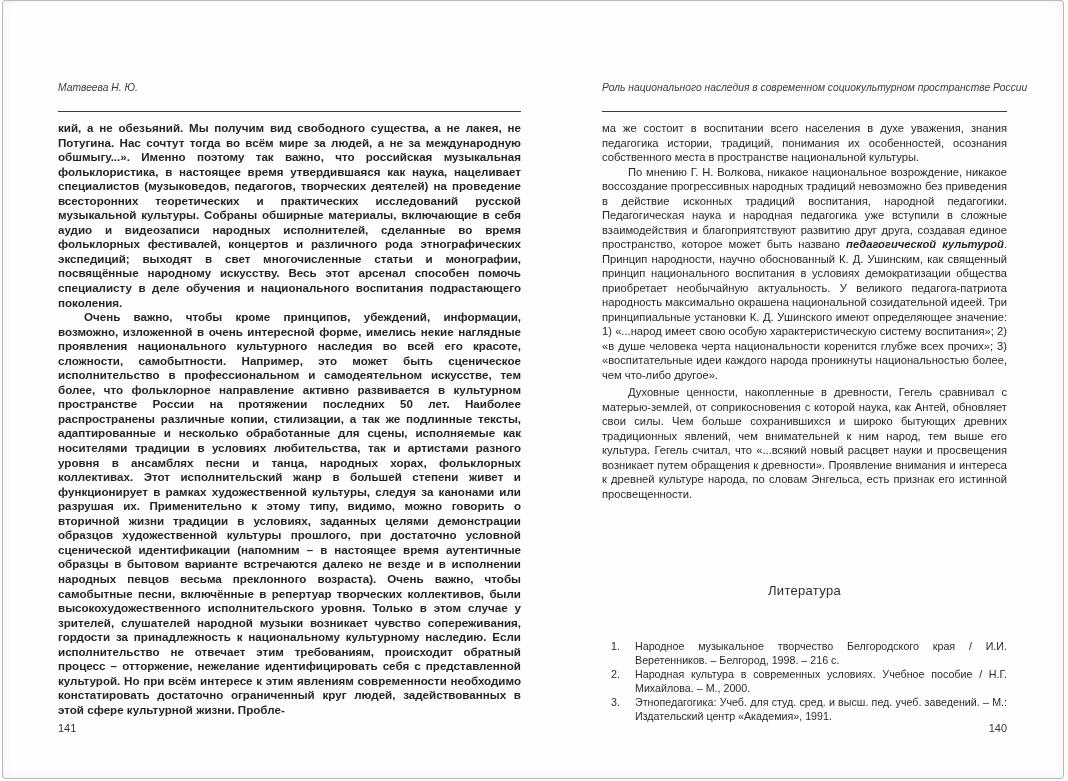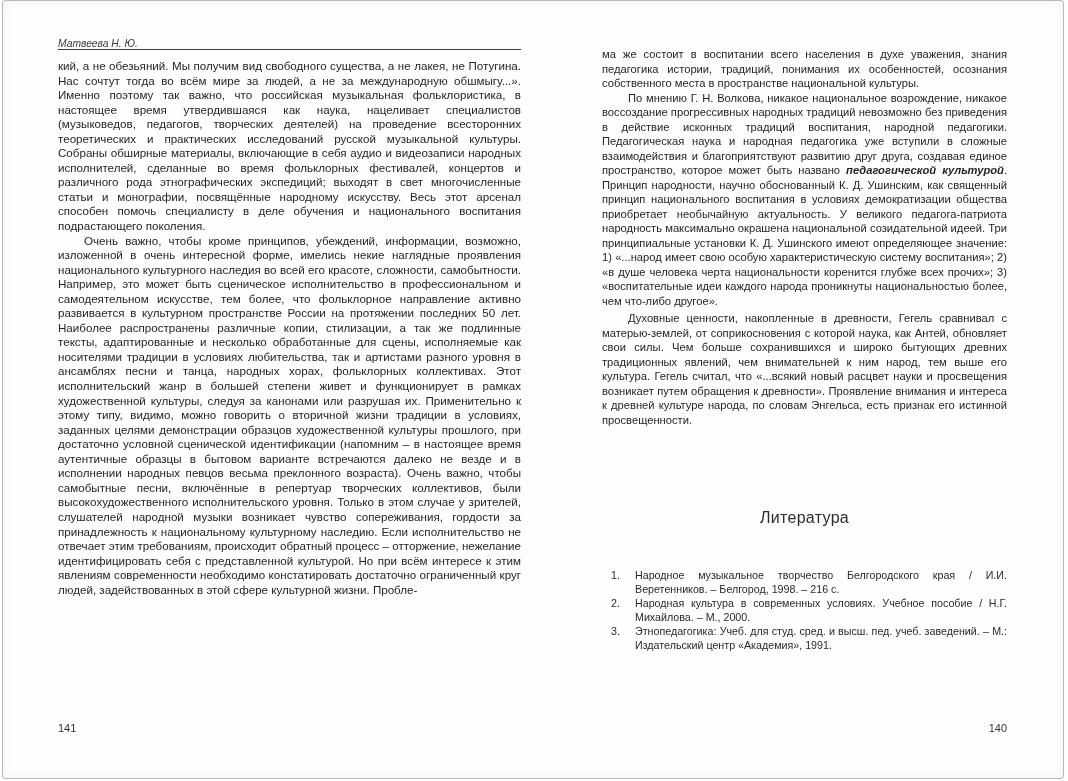--- a/index.html
+++ b/index.html
@@ -35,48 +35,49 @@
     position: absolute;
     top: 38px;
   }
   .page-left  { left: 58px;  width: 463px; }
   .page-right { left: 602px; width: 405px; }
 
   .running-head {
     font-style: italic;
     font-size: 10.3px;
     color: #3a3a3a;
-    padding-bottom: 0;
+    padding-bottom: 18px;
     border-bottom: 1.5px solid #3c3c3c;
     white-space: nowrap;
+    margin-top: 44px;
   }
   .running-head.align-left  { text-align: left; }
   .running-head.align-right { text-align: right; }
 
   .body-text {
     margin-top: 9px;
     text-align: justify;
     color: #252525;
   }
-  .page-left  .body-text { font-size: 11.6px; line-height: 14.55px; }
+  .page-left  .body-text { font-size: 11.6px; line-height: 14.55px; font-weight: bold; }
   .page-right .body-text { font-size: 11.2px; line-height: 14.5px; }
 
   .body-text p { margin: 0; }
   .body-text p.indent { text-indent: 26px; }
   .body-text p.gap-before { margin-top: 3px; }
 
   .bold-italic {
     font-weight: bold;
     font-style: italic;
   }
 
   .literature-title {
     margin-top: 82px;
     text-align: center;
-    font-size: 16px;
+    font-size: 13px;
     color: #2c2c2c;
     letter-spacing: 0.3px;
   }
   .reference-list {
     margin-top: 42px;
     font-size: 10.7px;
     line-height: 13.5px;
     color: #2a2a2a;
     padding-left: 9px;
   }
@@ -111,20 +112,21 @@
   <div class="page page-left">
     <div class="running-head align-left">Матвеева Н. Ю.</div>
     <div class="body-text">
       <p>кий, а не обезьяний. Мы получим вид свободного существа, а не лакея, не Потугина. Нас сочтут тогда во всём мире за людей, а не за международную обшмыгу...». Именно поэтому так важно, что российская музыкальная фольклористика, в настоящее время утвердившаяся как наука, нацеливает специалистов (музыковедов, педагогов, творческих деятелей) на проведение всесторонних теоретических и практических исследований русской музыкальной культуры. Собраны обширные материалы, включающие в себя аудио и видеозаписи народных исполнителей, сделанные во время фольклорных фестивалей, концертов и различного рода этнографических экспедиций; выходят в свет многочисленные статьи и монографии, посвящённые народному искусству. Весь этот арсенал способен помочь специалисту в деле обучения и национального воспитания подрастающего поколения.</p>
       <p class="indent">Очень важно, чтобы кроме принципов, убеждений, информации, возможно, изложенной в очень интересной форме, имелись некие наглядные проявления национального культурного наследия во всей его красоте, сложности, самобытности. Например, это может быть сценическое исполнительство в профессиональном и самодеятельном искусстве, тем более, что фольклорное направление активно развивается в культурном пространстве России на протяжении последних 50 лет. Наиболее распространены различные копии, стилизации, а так же подлинные тексты, адаптированные и несколько обработанные для сцены, исполняемые как носителями традиции в условиях любительства, так и артистами разного уровня в ансамблях песни и танца, народных хорах, фольклорных коллективах. Этот исполнительский жанр в большей степени живет и функционирует в рамках художественной культуры, следуя за канонами или разрушая их. Применительно к этому типу, видимо, можно говорить о вторичной жизни традиции в условиях, заданных целями демонстрации образцов художественной культуры прошлого, при достаточно условной сценической идентификации (напомним – в настоящее время аутентичные образцы в бытовом варианте встречаются далеко не везде и в исполнении народных певцов весьма преклонного возраста). Очень важно, чтобы самобытные песни, включённые в репертуар творческих коллективов, были высокохудожественного исполнительского уровня. Только в этом случае у зрителей, слушателей народной музыки возникает чувство сопереживания, гордости за принадлежность к национальному культурному наследию. Если исполнительство не отвечает этим требованиям, происходит обратный процесс – отторжение, нежелание идентифицировать себя с представленной культурой. Но при всём интересе к этим явлениям современности необходимо констатировать достаточно ограниченный круг людей, задействованных в этой сфере культурной жизни. Пробле-</p>
     </div>
   </div>
   <div class="page-number page-number-left">141</div>
 
   <div class="page page-right">
+    <div class="running-head align-right">Роль национального наследия в современном социокультурном пространстве России</div>
     <div class="body-text">
       <p>ма же состоит в воспитании всего населения в духе уважения, знания педагогика истории, традиций, понимания их особенностей, осознания собственного места в пространстве национальной культуры.</p>
       <p class="indent"><span>По мнению Г. Н. Волкова, никакое национальное возрождение, никакое воссоздание прогрессивных народных традиций невозможно без приведения в действие исконных традиций воспитания, народной педагогики. Педагогическая наука и народная педагогика уже вступили в сложные взаимодействия и благоприятствуют развитию друг друга, создавая единое пространство, которое может быть названо </span><span class="bold-italic">педагогической культурой</span><span>. Принцип народности, научно обоснованный К. Д. Ушинским, как священный принцип национального воспитания в условиях демократизации общества приобретает необычайную актуальность. У великого педагога-патриота народность максимально окрашена национальной созидательной идеей. Три принципиальные установки К. Д. Ушинского имеют определяющее значение: 1) «...народ имеет свою особую характеристическую систему воспитания»; 2) «в душе человека черта национальности коренится глубже всех прочих»; 3) «воспитательные идеи каждого народа проникнуты национальностью более, чем что-либо другое».</span></p>
       <p class="indent gap-before">Духовные ценности, накопленные в древности, Гегель сравнивал с матерью-землей, от соприкосновения с которой наука, как Антей, обновляет свои силы. Чем больше сохранившихся и широко бытующих древних традиционных явлений, чем внимательней к ним народ, тем выше его культура. Гегель считал, что «...всякий новый расцвет науки и просвещения возникает путем обращения к древности». Проявление внимания и интереса к древней культуре народа, по словам Энгельса, есть признак его истинной просвещенности.</p>
     </div>
 
     <div class="literature-title">Литература</div>
 
     <div class="reference-list">
       <div class="reference-item">

